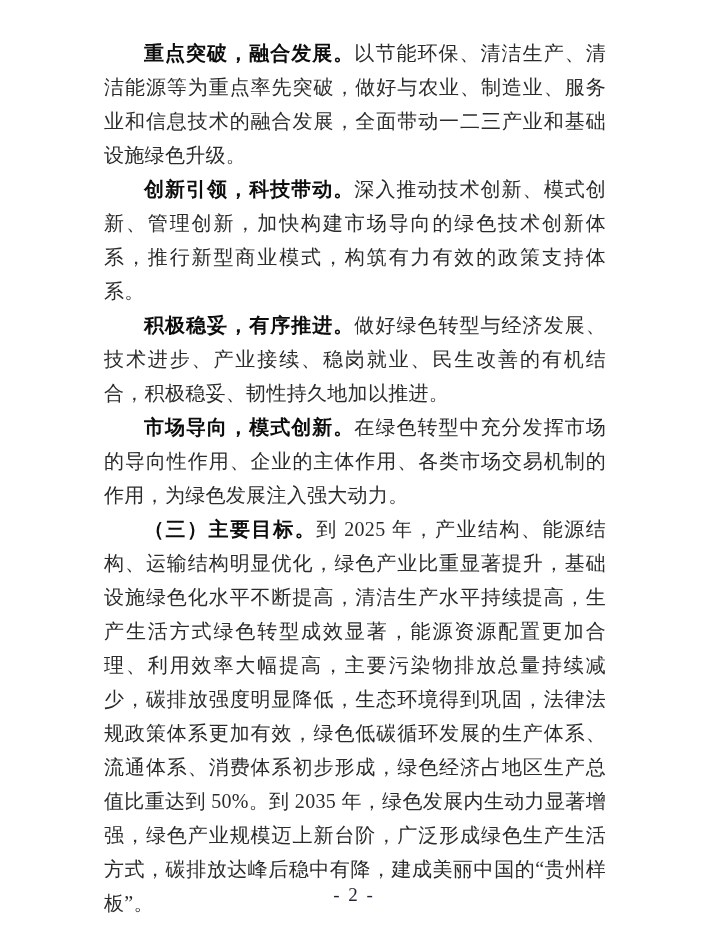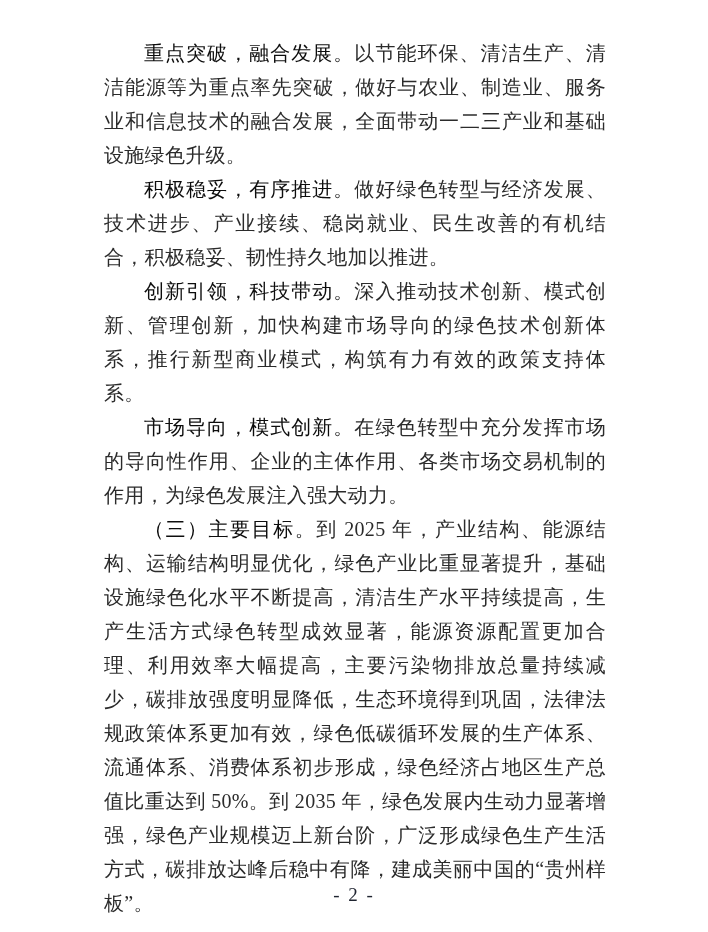--- a/index.html
+++ b/index.html
@@ -25,40 +25,40 @@
     color: #2b2b2b;
     text-align: justify;
     text-justify: inter-character;
     letter-spacing: 0.3px;
   }
   .para {
     margin: 0;
     text-indent: 2em;
   }
   .para .lead {
-    font-weight: normal;
+    font-weight: bold;
     color: #0d0d0d;
   }
   .pageno {
     position: absolute;
     left: 0;
     width: 708px;
     top: 884px;
     text-align: center;
     font-size: 19px;
     color: #1f2430;
     letter-spacing: 2px;
     font-family: "Liberation Serif", serif;
   }
 </style>
 </head>
 <body>
 
 <div class="page">
   <main class="content">
     <p class="para"><span class="lead">重点突破，融合发展。</span><span>以节能环保、清洁生产、清洁能源等为重点率先突破，做好与农业、制造业、服务业和信息技术的融合发展，全面带动一二三产业和基础设施绿色升级。</span></p>
+    <p class="para"><span class="lead">创新引领，科技带动。</span><span>深入推动技术创新、模式创新、管理创新，加快构建市场导向的绿色技术创新体系，推行新型商业模式，构筑有力有效的政策支持体系。</span></p>
     <p class="para"><span class="lead">积极稳妥，有序推进。</span><span>做好绿色转型与经济发展、技术进步、产业接续、稳岗就业、民生改善的有机结合，积极稳妥、韧性持久地加以推进。</span></p>
-    <p class="para"><span class="lead">创新引领，科技带动。</span><span>深入推动技术创新、模式创新、管理创新，加快构建市场导向的绿色技术创新体系，推行新型商业模式，构筑有力有效的政策支持体系。</span></p>
     <p class="para"><span class="lead">市场导向，模式创新。</span><span>在绿色转型中充分发挥市场的导向性作用、企业的主体作用、各类市场交易机制的作用，为绿色发展注入强大动力。</span></p>
     <p class="para"><span class="lead">（三）主要目标。</span><span>到 2025 年，产业结构、能源结构、运输结构明显优化，绿色产业比重显著提升，基础设施绿色化水平不断提高，清洁生产水平持续提高，生产生活方式绿色转型成效显著，能源资源配置更加合理、利用效率大幅提高，主要污染物排放总量持续减少，碳排放强度明显降低，生态环境得到巩固，法律法规政策体系更加有效，绿色低碳循环发展的生产体系、流通体系、消费体系初步形成，绿色经济占地区生产总值比重达到 50%。到 2035 年，绿色发展内生动力显著增强，绿色产业规模迈上新台阶，广泛形成绿色生产生活方式，碳排放达峰后稳中有降，建成美丽中国的“贵州样板”。</span></p>
   </main>
   <footer class="pageno">- 2 -</footer>
 </div>
 
 </body></html>

